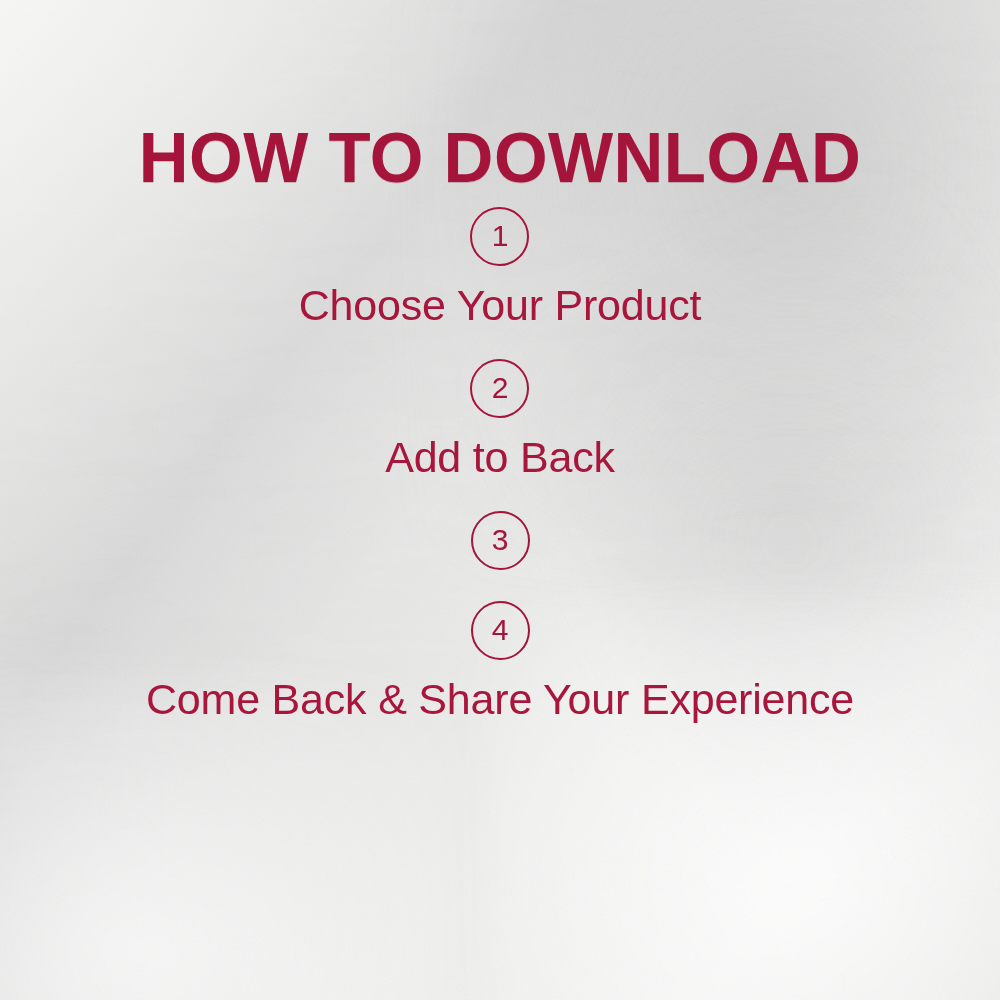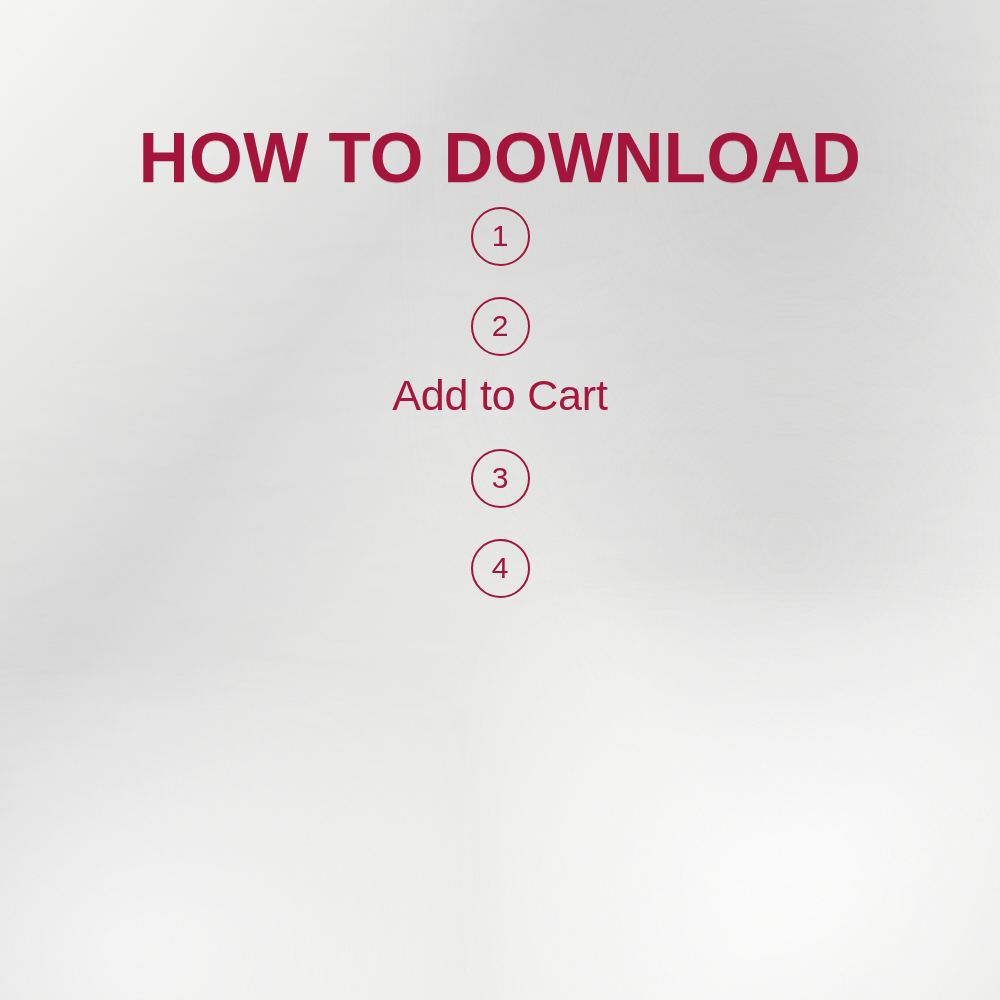--- a/index.html
+++ b/index.html
@@ -226,36 +226,38 @@
   <div class="content">
 
     <h1 class="title">HOW TO DOWNLOAD</h1>
 
     <div class="steps">
 
       <div class="step">
         <div class="step-badge">
           <span class="step-number">1</span>
         </div>
+        <div class="step-label">Choose Your Product</div>
       </div>
 
       <div class="step">
         <div class="step-badge">
           <span class="step-number">2</span>
         </div>
-        <div class="step-label">Add to Cart</div>
+        <div class="step-label">Add to Back</div>
       </div>
 
       <div class="step">
         <div class="step-badge">
           <span class="step-number">3</span>
         </div>
       </div>
 
       <div class="step">
         <div class="step-badge">
           <span class="step-number">4</span>
         </div>
+        <div class="step-label">Come Back &amp; Share Your Experience</div>
       </div>
 
     </div>
   </div>
 </div>
 
 </body></html>

